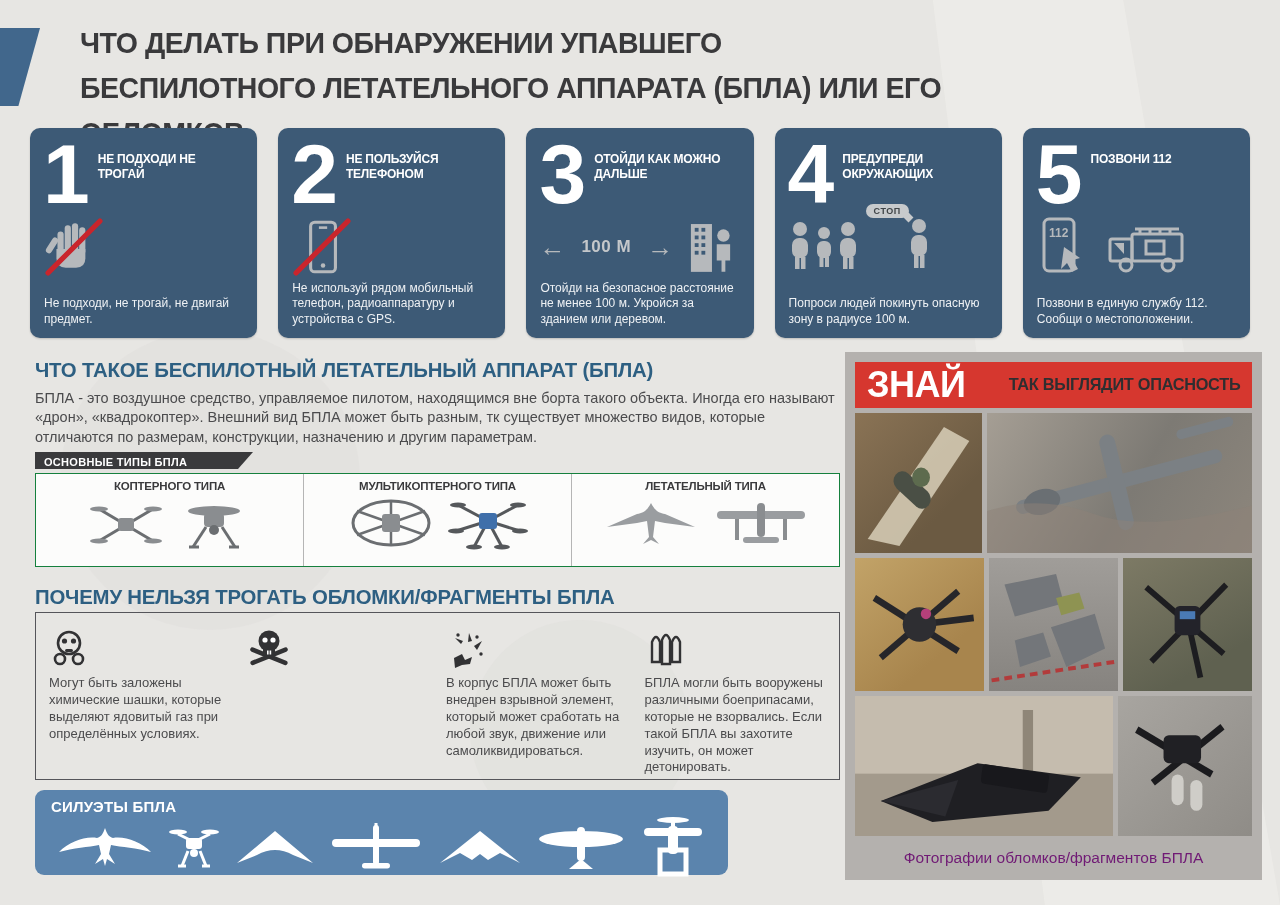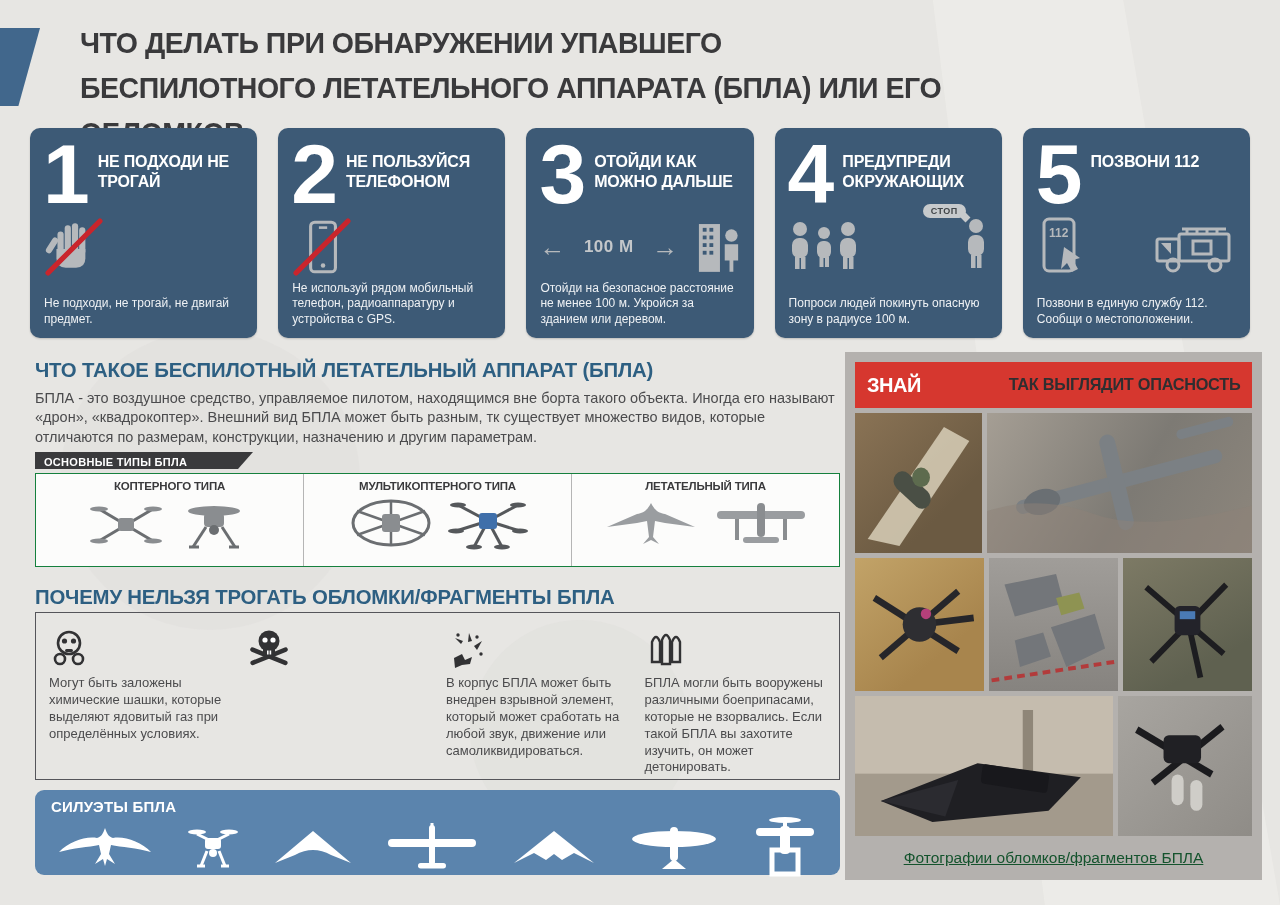--- a/index.html
+++ b/index.html
@@ -21,22 +21,22 @@
     position:absolute;left:80px;top:20px;width:920px;
     font-size:30px;font-weight:800;color:#3a3a3c;line-height:1.5;
     letter-spacing:-.5px;transform:scaleX(.95);transform-origin:left top;
   }
 
   
   .steps{position:absolute;left:30px;top:128px;width:1220px;display:flex;gap:21px;}
   .step-card{flex:1;height:210px;background:#3d5a76;border-radius:10px;padding:8px 13px;box-sizing:border-box;color:#fff;position:relative;box-shadow:0 1px 2px rgba(0,0,0,.18);}
   .step-head{display:flex;align-items:flex-start;}
   .step-number{font-size:84px;font-weight:800;line-height:.92;letter-spacing:-4px;}
-  .step-title{font-size:16px;font-weight:700;margin:16px 0 0 12px;line-height:1.28;letter-spacing:-.2px;}
-  .step-icon{height:84px;display:flex;align-items:center;justify-content:space-between;gap:6px;margin-top:-8px;}
+  .step-title{font-size:12px;font-weight:700;margin:16px 0 0 12px;line-height:1.28;letter-spacing:-.2px;}
+  .step-icon{height:84px;display:flex;align-items:center;justify-content:flex-start;gap:16px;margin-top:-8px;}
   .step-caption{position:absolute;left:14px;right:10px;bottom:11px;font-size:12px;color:#eef1f4;line-height:1.28;}
   .dist-label{font-size:17px;font-weight:800;color:#c4c7ca;letter-spacing:.5px;}
   .arrow-glyph{font-size:26px;font-weight:700;color:#b6b9bc;line-height:1;}
   .stop-wrap{position:relative;margin-left:26px;}
   .stop-bubble{position:absolute;top:-14px;left:-40px;background:#c7cacc;color:#3f4447;font-size:9px;font-weight:800;padding:2px 8px;border-radius:8px;letter-spacing:.5px;}
   .stop-bubble:after{content:"";position:absolute;right:-3px;bottom:-3px;width:7px;height:7px;background:#c7cacc;transform:rotate(45deg);}
 
   
   .section-heading{position:absolute;color:#2d5f82;font-size:21px;font-weight:800;letter-spacing:-.2px;transform:scaleX(.97);transform-origin:left top;white-space:nowrap;}
   .what-body{position:absolute;left:35px;top:389px;width:805px;font-size:14.5px;color:#4b4b4d;line-height:1.33;}
@@ -48,34 +48,34 @@
   .type-col{flex:1;border-right:1px solid #b5b5b5;padding-top:6px;text-align:center;}
   .type-col:last-child{border-right:none;}
   .type-label{font-size:11.5px;font-weight:800;color:#3a3a3c;letter-spacing:-.2px;}
   .type-art{display:flex;justify-content:center;align-items:center;gap:14px;margin-top:5px;}
 
   .why-box{position:absolute;left:35px;top:612px;width:805px;height:168px;border:1px solid #55555a;box-sizing:border-box;display:flex;gap:17px;padding:15px 13px;}
   .reason{flex:1;}
   .reason-icon{height:38px;margin-bottom:9px;}
   .reason-text{font-size:13px;color:#4b4b4d;line-height:1.3;}
 
-  .sil-panel{position:absolute;left:35px;top:790px;width:805px;height:85px;background:#5b84ad;border-radius:9px;padding:8px 16px 10px 16px;box-sizing:border-box;}
+  .sil-panel{position:absolute;left:35px;top:790px;width:693px;height:85px;background:#5b84ad;border-radius:9px;padding:8px 16px 10px 16px;box-sizing:border-box;}
   .sil-heading{color:#fff;font-weight:800;font-size:15px;letter-spacing:.2px;}
   .sil-row{display:flex;align-items:center;justify-content:space-between;margin-top:1px;padding:0 6px;}
 
   
   .know-panel{position:absolute;left:845px;top:352px;width:417px;height:528px;background:#b4b1ae;padding:10px;box-sizing:border-box;}
   .know-header{height:46px;background:#d6372f;display:flex;align-items:center;justify-content:space-between;padding:0 12px;box-sizing:border-box;}
-  .know-badge{color:#fff;font-size:20px;font-weight:800;letter-spacing:-.5px;}
+  .know-badge{color:#fff;font-size:36px;font-weight:800;letter-spacing:-.5px;}
   .know-title{color:#2f2e30;font-size:17px;font-weight:800;letter-spacing:-.3px;transform:scaleX(.96);transform-origin:right center;}
   .photo-grid{margin-top:5px;display:flex;flex-direction:column;gap:5px;}
   .prow{display:flex;gap:5px;}
   .photo{position:relative;overflow:hidden;}
   .photo svg{position:absolute;inset:0;width:100%;height:100%;}
-  .know-caption{text-align:center;margin-top:13px;font-size:15.5px;color:#14532d;text-decoration:underline;}
+  .know-caption{text-align:center;margin-top:13px;font-size:15.5px;color:#701a75;}
 
   
   .ph1{background:linear-gradient(135deg,#8a7355,#6b5a42 70%);}
   .ph2{background:linear-gradient(120deg,#a59e94,#7d7a74 55%,#8d867c);}
   .ph3{background:linear-gradient(140deg,#c2a368,#a8854d 70%);}
   .ph4{background:linear-gradient(180deg,#a09d99,#86837f);}
   .ph5{background:linear-gradient(150deg,#7d7a65,#5f6150 75%);}
   .ph6{background:linear-gradient(180deg,#c5bcae 55%,#a39a8c 56%);}
   .ph7{background:linear-gradient(135deg,#a8a5a0,#8f8c87);}
 </style>

